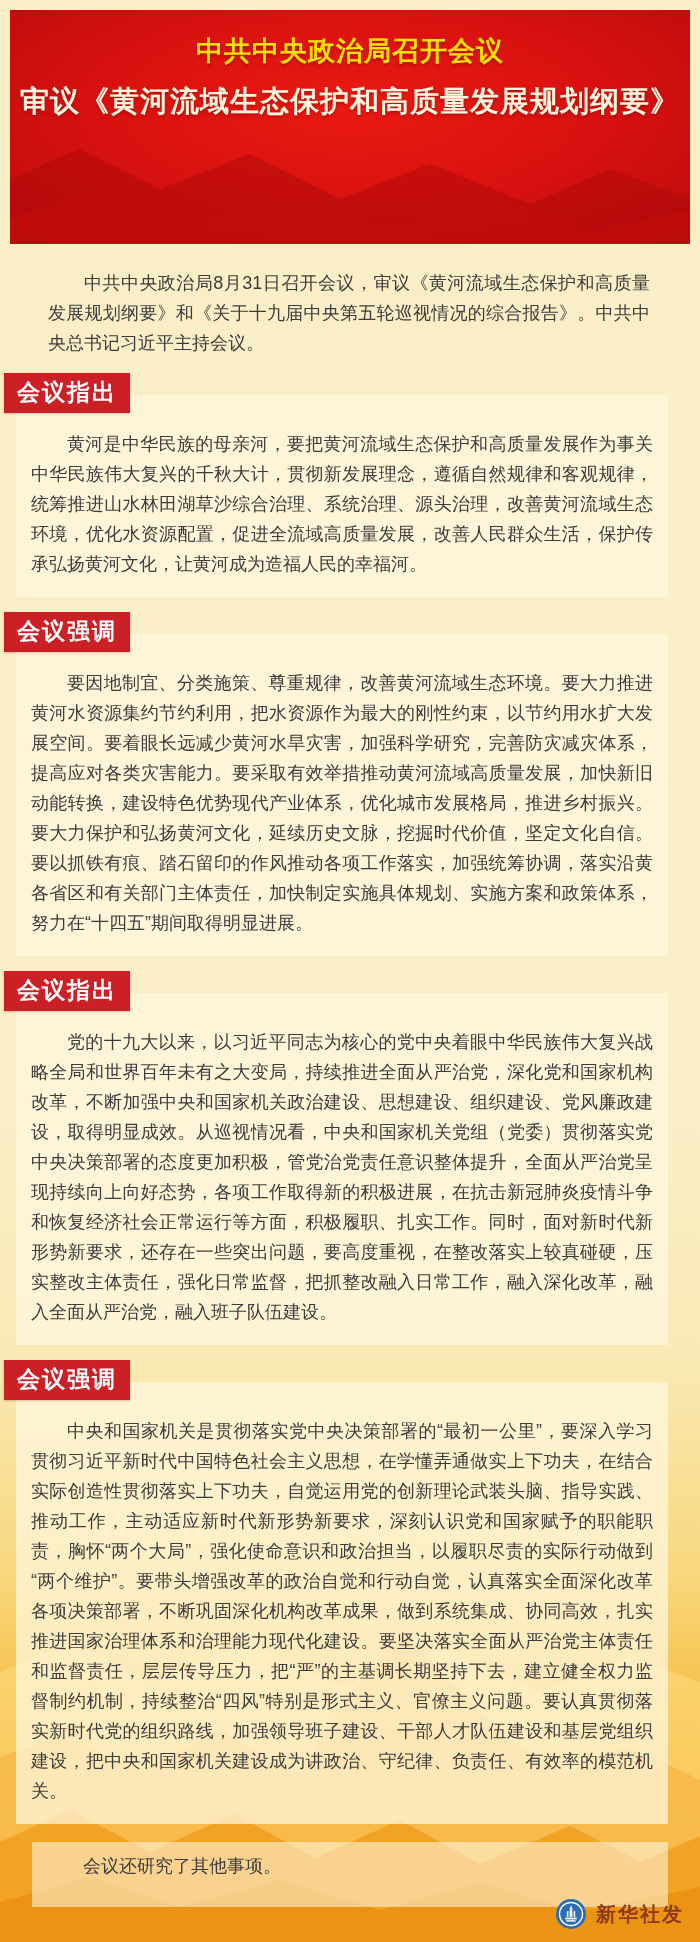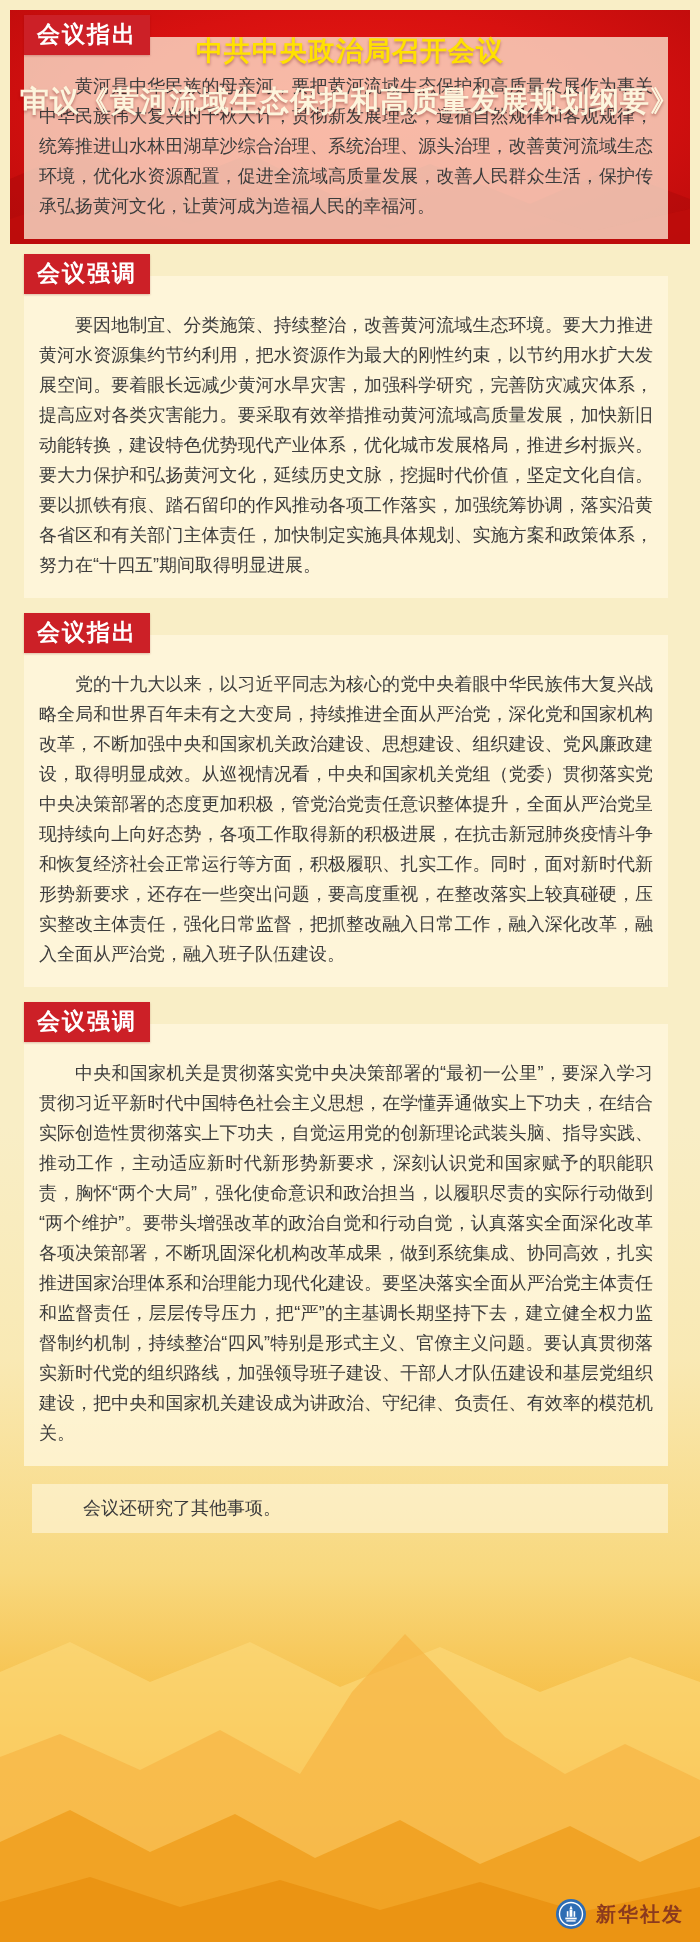--- a/index.html
+++ b/index.html
@@ -62,50 +62,50 @@
     color: #3c3c3c;
     text-align: justify;
     text-indent: 2em;
   }
 
   .section { position: relative; margin-top: 15px; }
   .badge {
     position: relative;
     z-index: 2;
     display: inline-block;
-    margin-left: 24px;
+    margin-left: 4px;
     background: #cc2027;
     color: #ffffff;
     font-size: 23px;
     font-weight: bold;
     line-height: 1;
     padding: 8px 13px 9px;
     letter-spacing: 2px;
     box-shadow: 0 1px 2px rgba(120,10,10,0.25);
   }
   .block {
     position: relative;
     z-index: 1;
-    margin: -18px 32px 0 24px;
+    margin: -18px 32px 0 16px;
     background: rgba(255,248,224,0.72);
     padding: 34px 15px 18px 15px;
   }
   .block p, .closing p {
     font-size: 18px;
     line-height: 30px;
     color: #3c3c3c;
     text-align: justify;
     text-indent: 2em;
   }
 
   .closing {
     position: relative;
     margin: 18px 32px 0 32px;
     background: rgba(255,250,232,0.55);
-    padding: 9px 15px 10px 15px;
+    padding: 9px 15px 26px 15px;
   }
 
   
   .footer {
     position: absolute;
     right: 16px; bottom: 13px;
     display: flex;
     align-items: center;
     gap: 10px;
     z-index: 3;
@@ -134,32 +134,33 @@
     <svg width="680" height="120" viewBox="0 0 680 120" preserveAspectRatio="none" aria-hidden="true">
       <path fill="#a80808" opacity="0.45" d="M0,55 L70,25 150,65 240,30 330,75 420,40 520,80 600,45 680,75 L680,120 L0,120 Z"></path>
       <path fill="#c20e0c" opacity="0.55" d="M0,95 L90,65 180,100 280,70 380,105 480,75 580,108 680,85 L680,120 L0,120 Z"></path>
     </svg>
     <div class="banner-lines">
       <div class="banner-line yellow size-s">中共中央政治局召开会议</div>
       <div class="banner-line white size-l">审议《黄河流域生态保护和高质量发展规划纲要》</div>
     </div>
   </div>
 
+  <p class="intro">中共中央政治局8月31日召开会议，审议《黄河流域生态保护和高质量发展规划纲要》和《关于十九届中央第五轮巡视情况的综合报告》。中共中央总书记习近平主持会议。</p>
 
   <div class="section">
     <span class="badge">会议指出</span>
     <div class="block">
       <p>黄河是中华民族的母亲河，要把黄河流域生态保护和高质量发展作为事关中华民族伟大复兴的千秋大计，贯彻新发展理念，遵循自然规律和客观规律，统筹推进山水林田湖草沙综合治理、系统治理、源头治理，改善黄河流域生态环境，优化水资源配置，促进全流域高质量发展，改善人民群众生活，保护传承弘扬黄河文化，让黄河成为造福人民的幸福河。</p>
     </div>
   </div>
 
   <div class="section">
     <span class="badge">会议强调</span>
     <div class="block">
-      <p>要因地制宜、分类施策、持续整治，改善黄河流域生态环境。要大力推进黄河水资源集约节约利用，把水资源作为最大的刚性约束，以节约用水扩大发展空间。要着眼长远减少黄河水旱灾害，加强科学研究，完善防灾减灾体系，提高应对各类灾害能力。要采取有效举措推动黄河流域高质量发展，加快新旧动能转换，建设特色优势现代产业体系，优化城市发展格局，推进乡村振兴。要大力保护和弘扬黄河文化，延续历史文脉，挖掘时代价值，坚定文化自信。要以抓铁有痕、踏石留印的作风推动各项工作落实，加强统筹协调，落实沿黄各省区和有关部门主体责任，加快制定实施具体规划、实施方案和政策体系，努力在“十四五”期间取得明显进展。</p>
+      <p>要因地制宜、分类施策、尊重规律，改善黄河流域生态环境。要大力推进黄河水资源集约节约利用，把水资源作为最大的刚性约束，以节约用水扩大发展空间。要着眼长远减少黄河水旱灾害，加强科学研究，完善防灾减灾体系，提高应对各类灾害能力。要采取有效举措推动黄河流域高质量发展，加快新旧动能转换，建设特色优势现代产业体系，优化城市发展格局，推进乡村振兴。要大力保护和弘扬黄河文化，延续历史文脉，挖掘时代价值，坚定文化自信。要以抓铁有痕、踏石留印的作风推动各项工作落实，加强统筹协调，落实沿黄各省区和有关部门主体责任，加快制定实施具体规划、实施方案和政策体系，努力在“十四五”期间取得明显进展。</p>
     </div>
   </div>
 
   <div class="section">
     <span class="badge">会议指出</span>
     <div class="block">
       <p>党的十九大以来，以习近平同志为核心的党中央着眼中华民族伟大复兴战略全局和世界百年未有之大变局，持续推进全面从严治党，深化党和国家机构改革，不断加强中央和国家机关政治建设、思想建设、组织建设、党风廉政建设，取得明显成效。从巡视情况看，中央和国家机关党组（党委）贯彻落实党中央决策部署的态度更加积极，管党治党责任意识整体提升，全面从严治党呈现持续向上向好态势，各项工作取得新的积极进展，在抗击新冠肺炎疫情斗争和恢复经济社会正常运行等方面，积极履职、扎实工作。同时，面对新时代新形势新要求，还存在一些突出问题，要高度重视，在整改落实上较真碰硬，压实整改主体责任，强化日常监督，把抓整改融入日常工作，融入深化改革，融入全面从严治党，融入班子队伍建设。</p>
     </div>
   </div>
 

